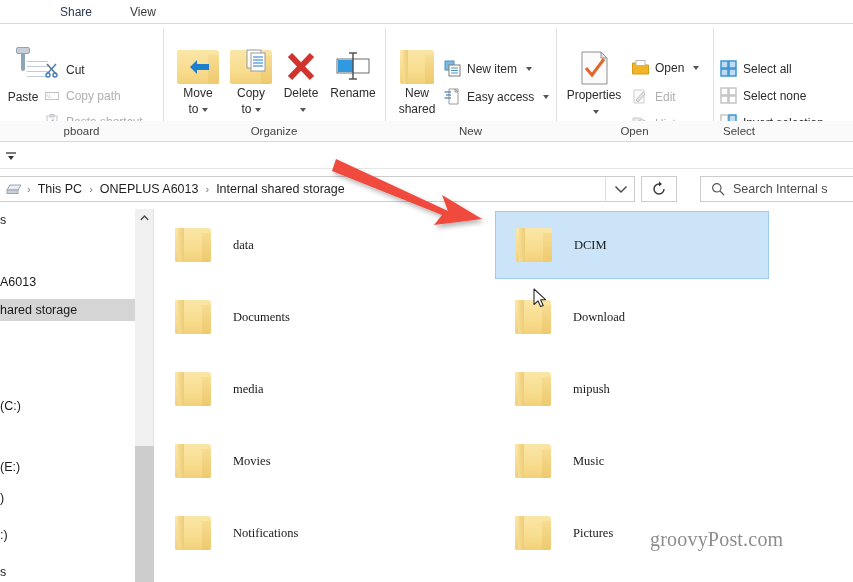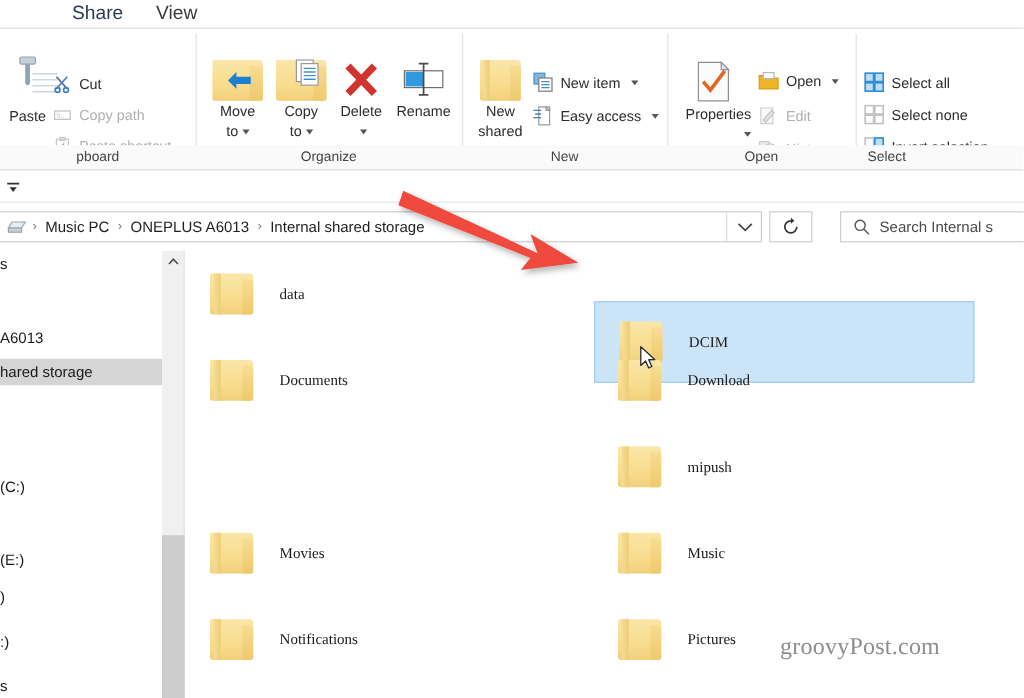--- a/index.html
+++ b/index.html
@@ -19,21 +19,21 @@
 
   
   .tabstrip {
     position: absolute; left: 0; top: 0; width: 853px; height: 24px;
     background: #ffffff;
     border-bottom: 1px solid #d9d9d9;
   }
   .tab {
     position: absolute; top: 0; height: 24px;
     line-height: 24px;
-    font-size: 16px;
+    font-size: 12px;
     color: #3b3b3b;
     padding: 0 10px;
     cursor: default;
     white-space: nowrap;
   }
   .tab.share { left: 50px; color: #2b3a52; }
   .tab.view  { left: 120px; color: #3b3b3b; }
 
   
   .ribbon {
@@ -348,21 +348,21 @@
           <path d="M11 1 L14 4 H11 Z" fill="#e8e8e8" stroke="#9a9a9a"></path>
           <line x1="0.5" y1="4" x2="7" y2="4" stroke="#4a7fae" stroke-width="1.2"></line>
           <line x1="2" y1="7" x2="7" y2="7" stroke="#4a7fae" stroke-width="1.2"></line>
           <line x1="0.5" y1="10" x2="7" y2="10" stroke="#4a7fae" stroke-width="1.2"></line>
         </svg>
       </span>
       <span class="lbl">Easy access</span>
       <i class="caret-d"></i>
     </div>
 
-    <div class="ribbon-item bigbtn" style="left:562px; top:26px; width:64px;text-align:right;">
+    <div class="ribbon-item bigbtn" style="left:562px; top:26px; width:64px;">
       <span class="ico" style="width:32px;height:36px;display:block;">
         <svg width="32" height="36" viewBox="0 0 32 36">
           <path d="M4 2 H23 L29 8 V34 H4 Z" fill="#fbfbfb" stroke="#8f8f8f"></path>
           <path d="M23 2 L29 8 H23 Z" fill="#e6e6e6" stroke="#8f8f8f"></path>
           <path d="M8 18 L14 25 L26 9" fill="none" stroke="#e2662a" stroke-width="3"></path>
         </svg>
       </span>
       <span class="cap">Properties</span>
       <span class="cap"><i class="caret-d"></i></span>
     </div>
@@ -456,21 +456,21 @@
   <div class="addrbar">
 
     <div class="addr-input">
       <span style="margin-left:14px;display:flex;align-items:center;">
         <svg width="18" height="14" viewBox="0 0 18 14">
           <path d="M2 8 L5 3 H16 L13 8 Z" fill="#e9edf1" stroke="#9aa6b2"></path>
           <rect x="2" y="8" width="11" height="3.5" fill="#c9d2db" stroke="#9aa6b2"></rect>
         </svg>
       </span>
       <span class="bc-sep">›</span>
-      <span class="bc-crumb">Music PC</span>
+      <span class="bc-crumb">This PC</span>
       <span class="bc-sep">›</span>
       <span class="bc-crumb">ONEPLUS A6013</span>
       <span class="bc-sep">›</span>
       <span class="bc-crumb">Internal shared storage</span>
     </div>
 
     <div class="addr-dropdown">
       <svg width="14" height="9" viewBox="0 0 14 9">
         <path d="M1.5 1.5 L7 7 L12.5 1.5" fill="none" stroke="#444" stroke-width="1.4"></path>
       </svg>
@@ -525,38 +525,46 @@
       <span class="fl-name" style="margin-left:70px;">data</span>
     </div>
     <div class="fl-item" style="left:0px;   top:74px;  width:313px;">
       <span class="folder-ico" style="width:36px;height:34px;position:absolute;left:20px;">
         <span class="back"></span>
           <span class="tab-notch"></span>
           <span class="spine"></span>
       </span>
       <span class="fl-name" style="margin-left:70px;">Documents</span>
     </div>
+    <div class="fl-item" style="left:0px;   top:146px; width:313px;">
+      <span class="folder-ico" style="width:36px;height:34px;position:absolute;left:20px;">
+        <span class="back"></span>
+          <span class="tab-notch"></span>
+          <span class="spine"></span>
+      </span>
+      <span class="fl-name" style="margin-left:70px;">media</span>
+    </div>
     <div class="fl-item" style="left:0px;   top:218px; width:313px;">
       <span class="folder-ico" style="width:36px;height:34px;position:absolute;left:20px;">
         <span class="back"></span>
           <span class="tab-notch"></span>
           <span class="spine"></span>
       </span>
       <span class="fl-name" style="margin-left:70px;">Movies</span>
     </div>
     <div class="fl-item" style="left:0px;   top:290px; width:313px;">
       <span class="folder-ico" style="width:36px;height:34px;position:absolute;left:20px;">
         <span class="back"></span>
           <span class="tab-notch"></span>
           <span class="spine"></span>
       </span>
       <span class="fl-name" style="margin-left:70px;">Notifications</span>
     </div>
 
-    <div class="fl-item sel" style="left:340px; top:2px;   width:317px;margin-top:40px;">
+    <div class="fl-item sel" style="left:340px; top:2px;   width:274px;">
       <span class="folder-ico" style="width:36px;height:34px;position:absolute;left:20px;">
         <span class="back"></span>
           <span class="tab-notch"></span>
           <span class="spine"></span>
       </span>
       <span class="fl-name" style="margin-left:70px;">DCIM</span>
     </div>
     <div class="fl-item" style="left:340px; top:74px;  width:317px;">
       <span class="folder-ico" style="width:36px;height:34px;position:absolute;left:20px;">
         <span class="back"></span>

